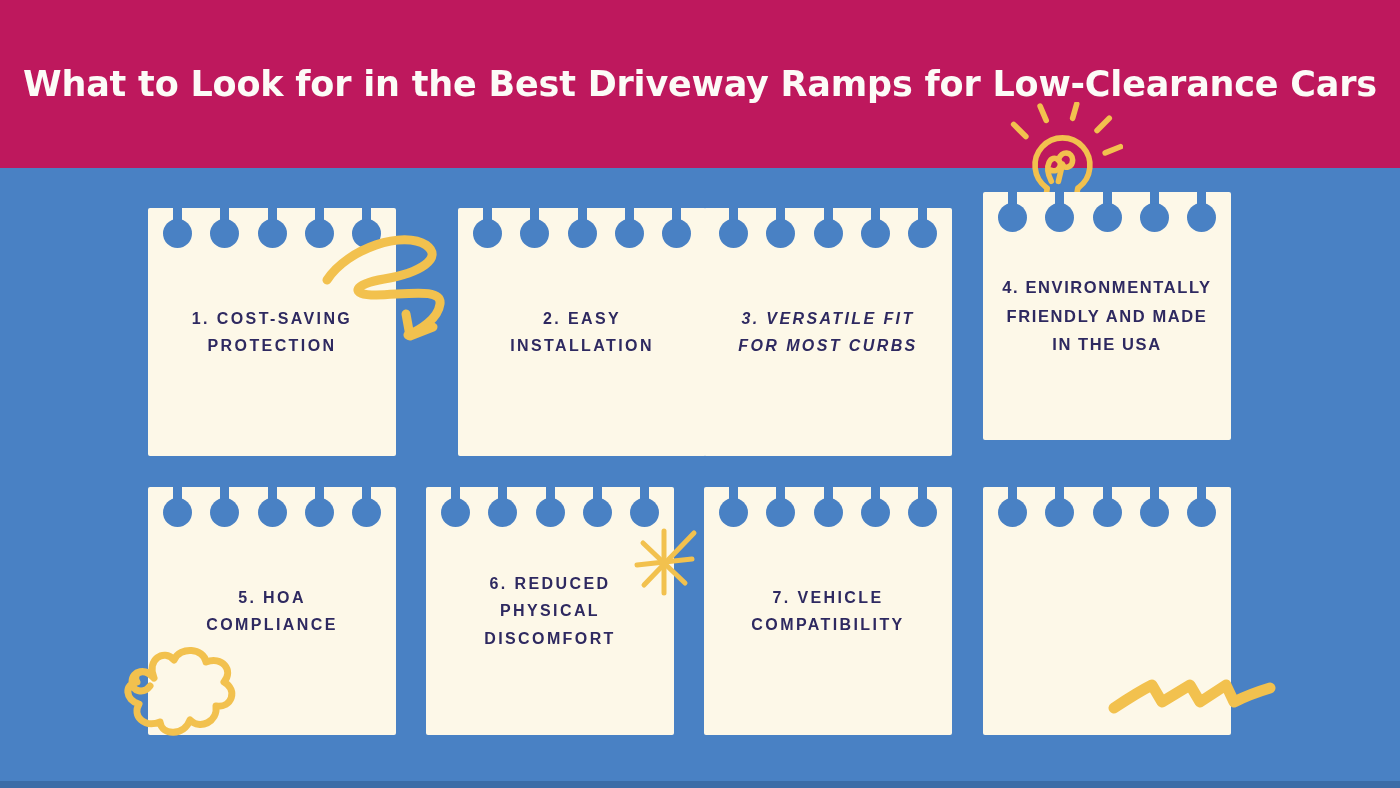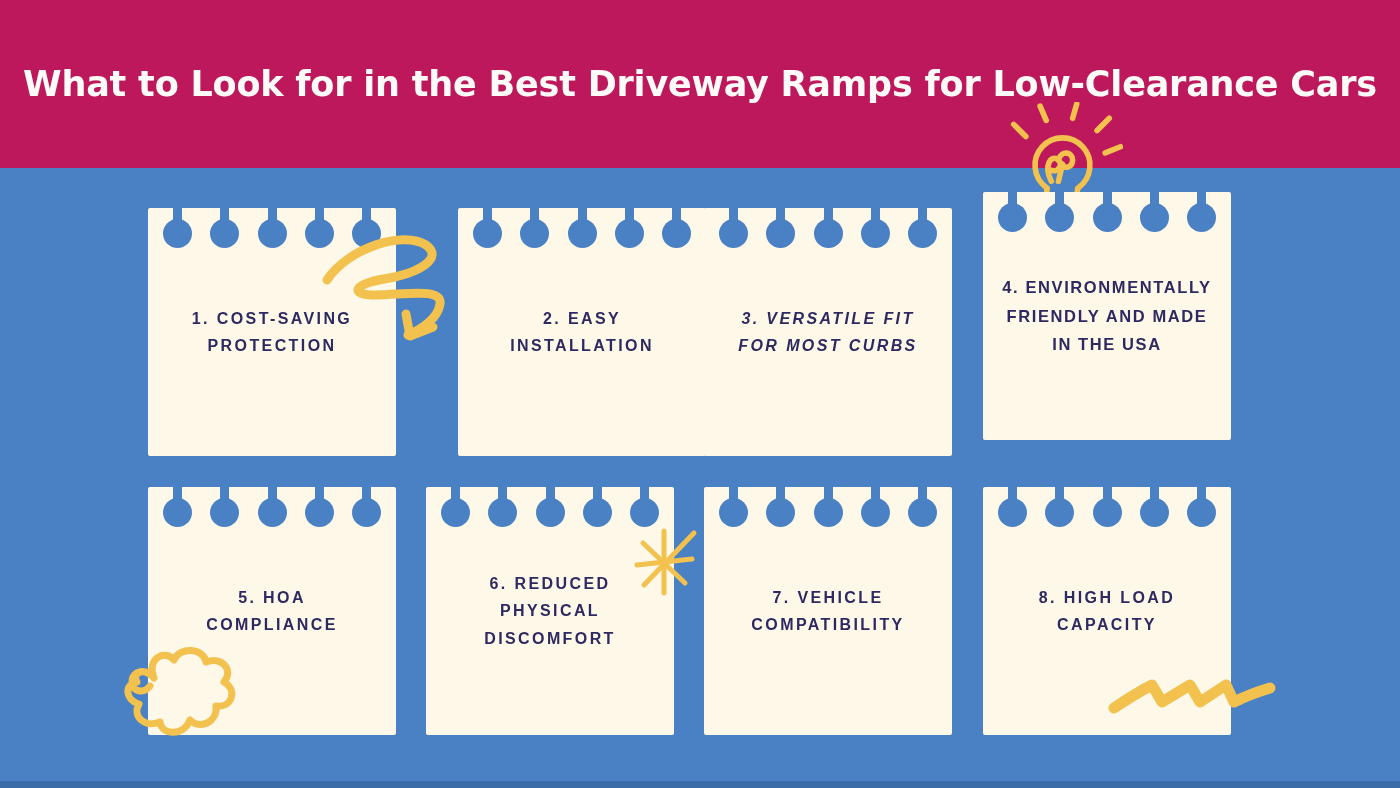--- a/index.html
+++ b/index.html
@@ -174,22 +174,20 @@
 <div class="card c7">
   <span class="note-text">7. VEHICLE
 COMPATIBILITY</span>
 <span class="hole" style="left: 12%;"></span>
     <span class="hole" style="left: 31%;"></span>
     <span class="hole" style="left: 50%;"></span>
     <span class="hole" style="left: 69%;"></span>
     <span class="hole" style="left: 88%;"></span>
   </div>
 <div class="card c8">
-  <span class="note-text">8. HIGH LOAD
-CAPACITY</span>
 <span class="hole" style="left: 12%;"></span>
     <span class="hole" style="left: 31%;"></span>
     <span class="hole" style="left: 50%;"></span>
     <span class="hole" style="left: 69%;"></span>
     <span class="hole" style="left: 88%;"></span>
   </div>
 
 <div class="doodle behind lightbulb">
   <svg viewBox="0 0 115 118" fill="none" stroke="#F2C14E" stroke-width="5.5" stroke-linecap="round" stroke-linejoin="round">
     <path d="M20 34 L8 22"></path>

